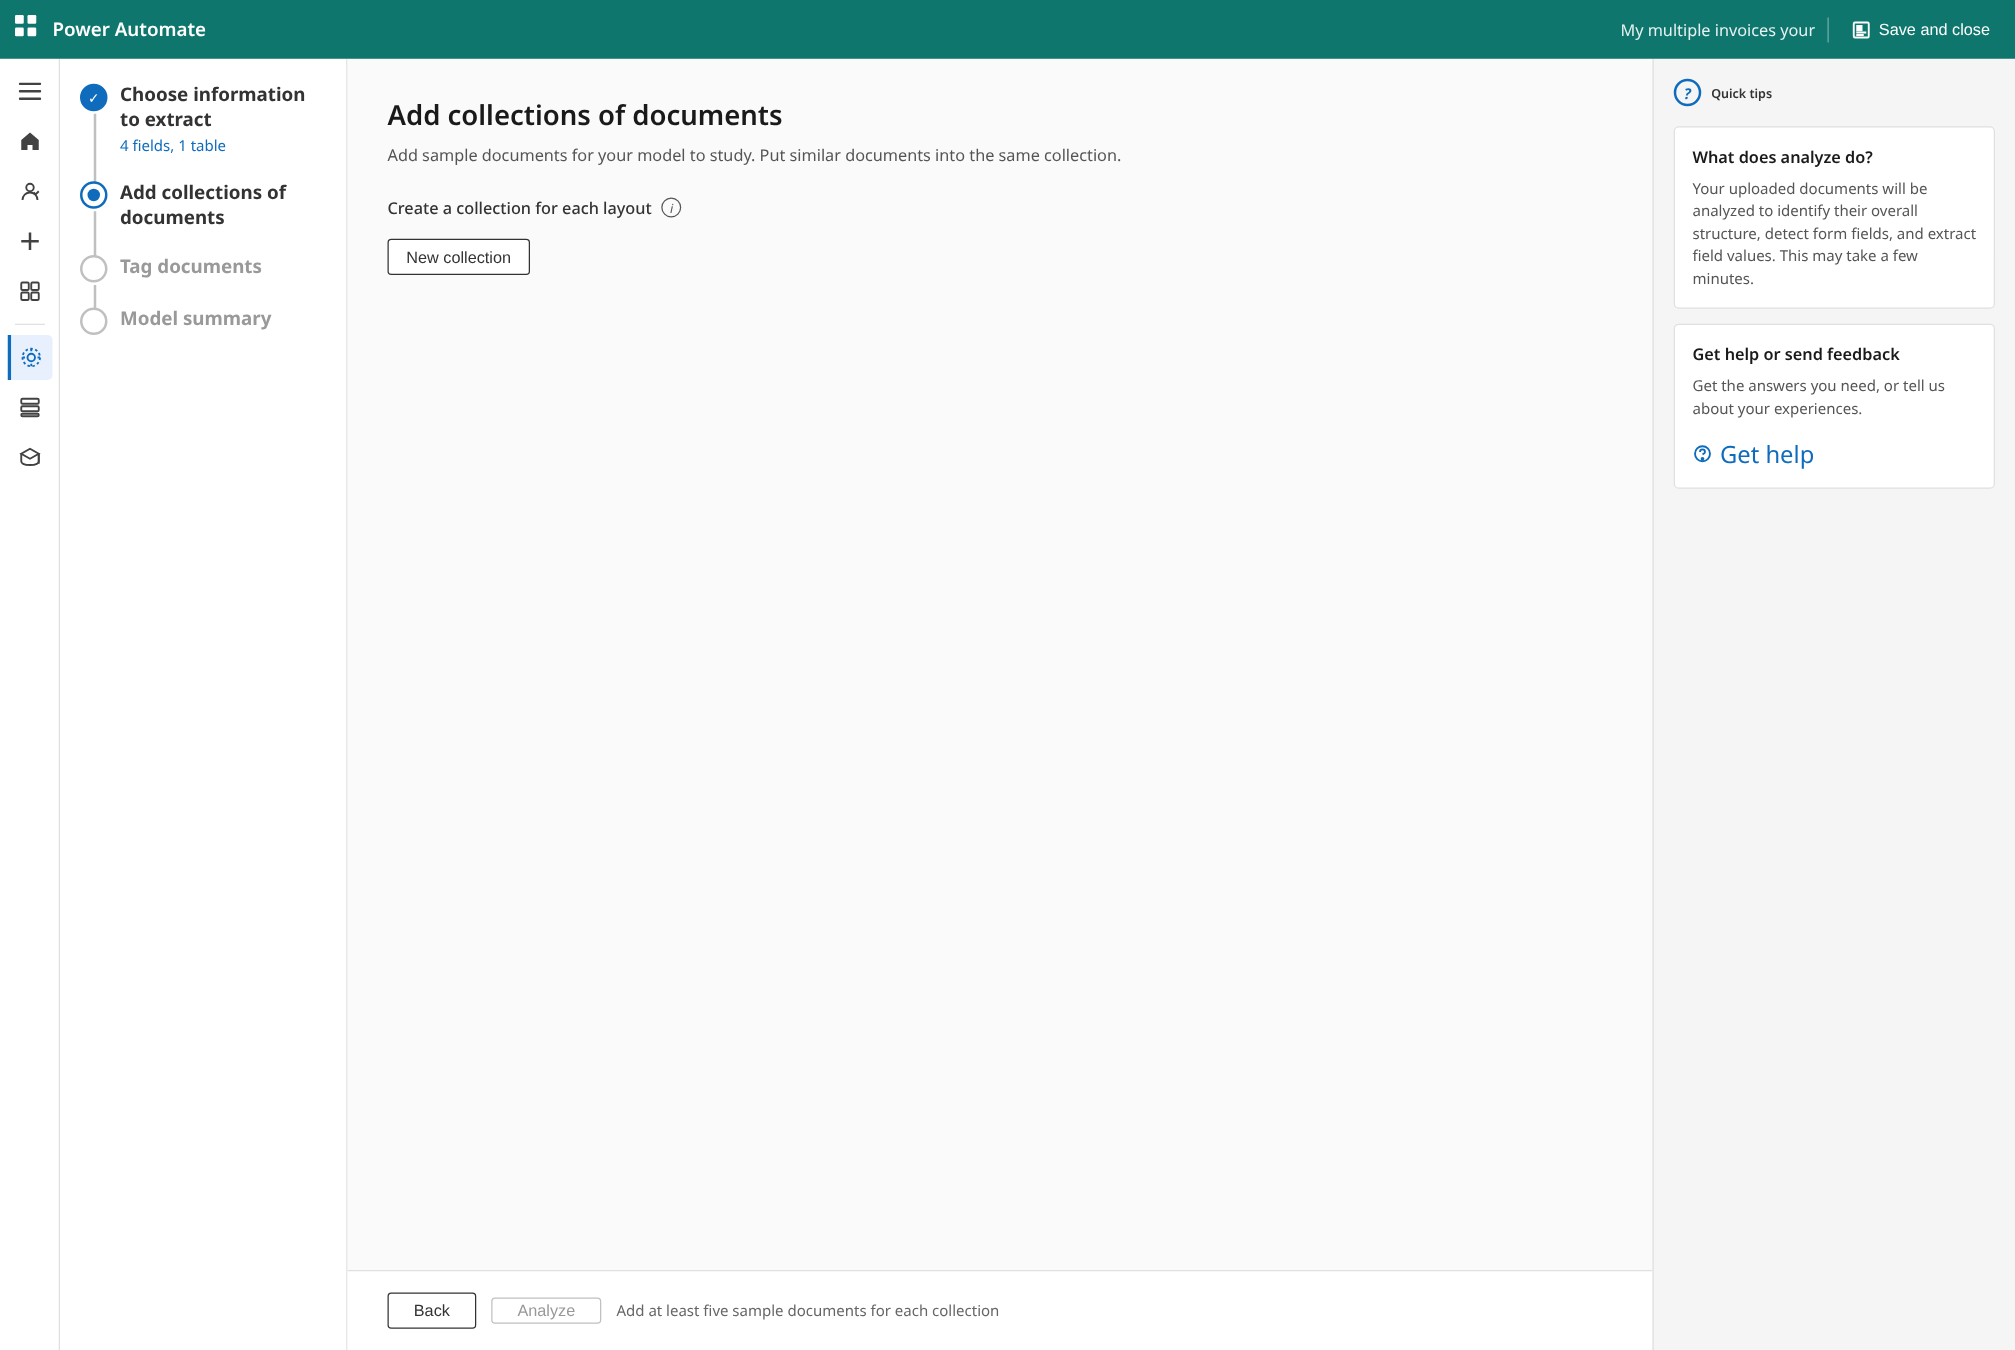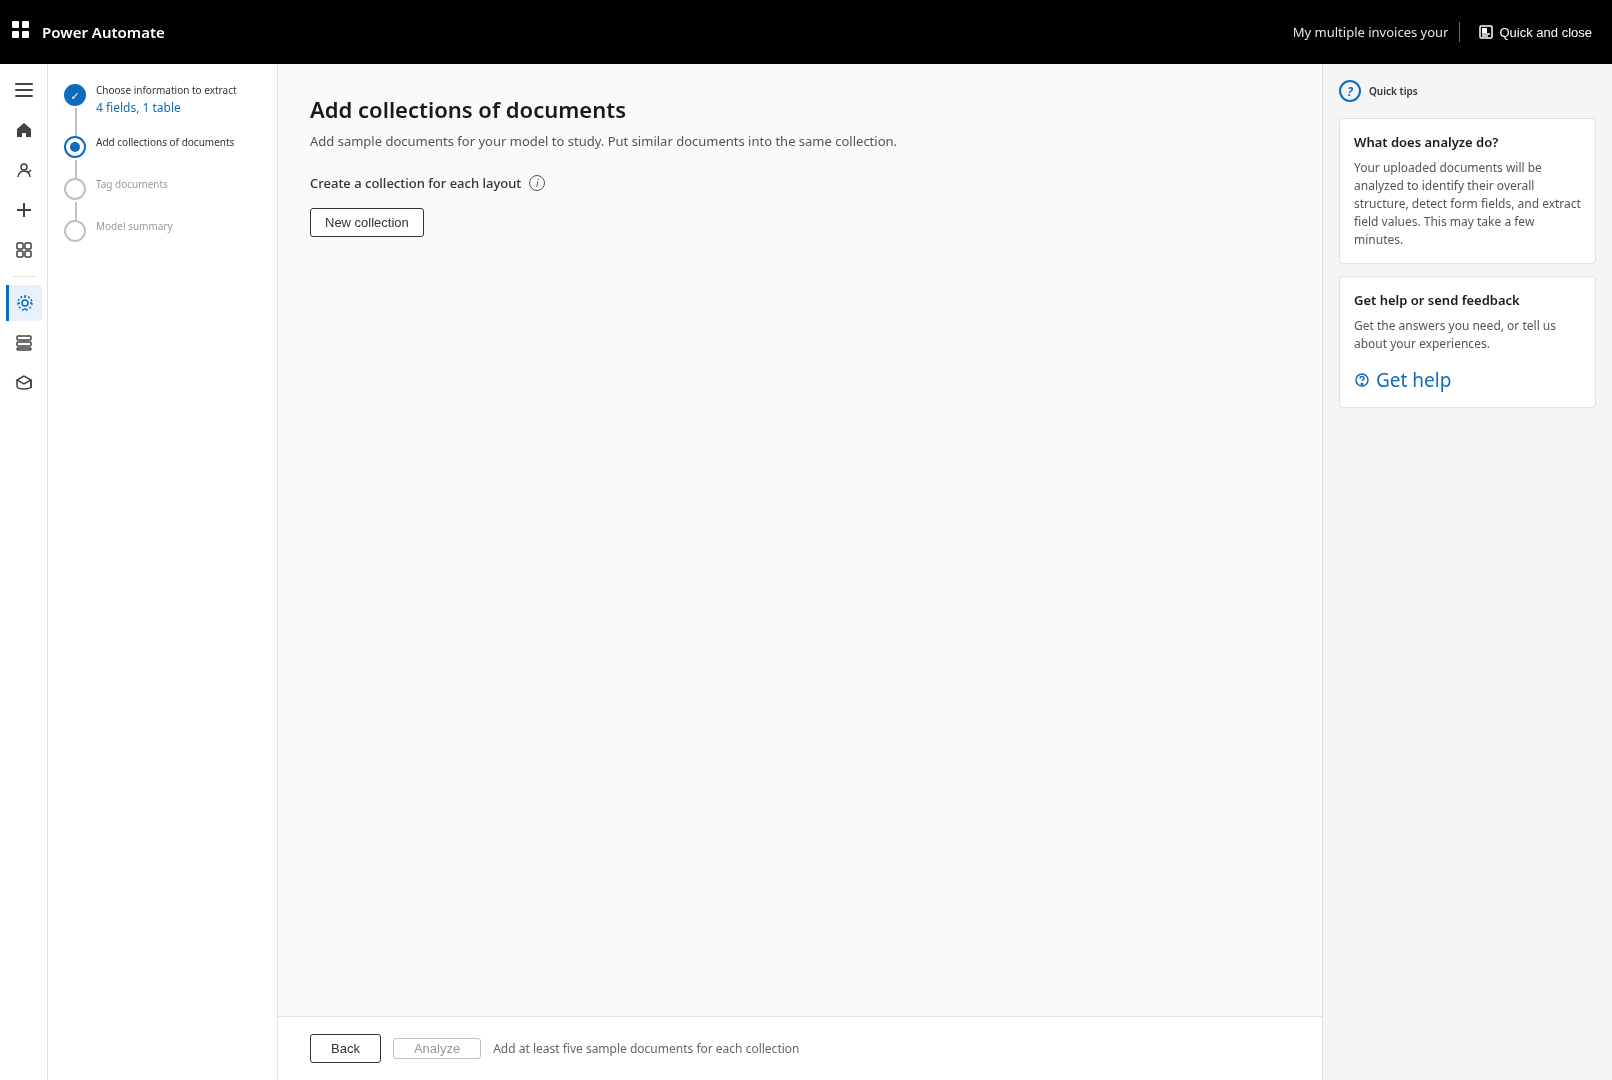--- a/index.html
+++ b/index.html
@@ -1,21 +1,21 @@
 <!DOCTYPE html>
 <html><head>
   <meta charset="utf-8">
   <style>
     * { box-sizing: border-box; margin: 0; padding: 0; }
     body { font-family: 'Segoe UI', system-ui, sans-serif; height: 1080px; width: 1612px; overflow: hidden; display: flex; flex-direction: column; background: #f5f5f5; }
 
     
     .topbar {
-      height: 64px;
-      background: #000000;
+      height: 47px;
+      background: #0f766e;
       display: flex;
       align-items: center;
       padding: 0 12px;
       flex-shrink: 0;
       position: relative;
     }
     .topbar-apps-icon {
       color: white;
       font-size: 18px;
       margin-right: 12px;
@@ -127,21 +127,21 @@
     .step-circle.completed { background: #0f6cbd; border-color: #0f6cbd; color: white; }
     .step-circle.active { background: white; border-color: #0f6cbd; }
     .step-circle.active::after {
       content: '';
       width: 10px;
       height: 10px;
       border-radius: 50%;
       background: #0f6cbd;
     }
     .step-text { flex: 1; }
-    .step-title { font-size: 10px; font-weight: 400; color: #333; line-height: 1.3; }
+    .step-title { font-size: 15px; font-weight: 700; color: #333; line-height: 1.3; }
     .step-subtitle { font-size: 12px; color: #0f6cbd; margin-top: 2px; }
     .step-disabled .step-title { color: #999; }
 
     
     .content-area {
       flex: 1;
       display: flex;
       flex-direction: column;
       background: #fafafa;
       overflow: hidden;
@@ -307,21 +307,21 @@
   <div class="topbar-right">
     <span class="model-name">My multiple invoices your</span>
     <div class="separator-bar"></div>
     <button class="save-close-btn">
       <svg width="16" height="16" viewBox="0 0 16 16" fill="white">
         <rect x="2" y="2" width="12" height="12" rx="1" fill="none" stroke="white" stroke-width="1.5"></rect>
         <rect x="4" y="4" width="5" height="5" fill="white"></rect>
         <line x1="4" y1="10" x2="12" y2="10" stroke="white" stroke-width="1.5"></line>
         <line x1="4" y1="12" x2="10" y2="12" stroke="white" stroke-width="1.5"></line>
       </svg>
-      <span>Quick and close</span>
+      <span>Save and close</span>
     </button>
   </div>
 </div>
 
 <div class="main-layout">
 
   <div class="left-nav">
     <div class="nav-icon">
       <svg width="18" height="14" viewBox="0 0 18 14" fill="#424242">
         <rect width="18" height="2" rx="1"></rect>

